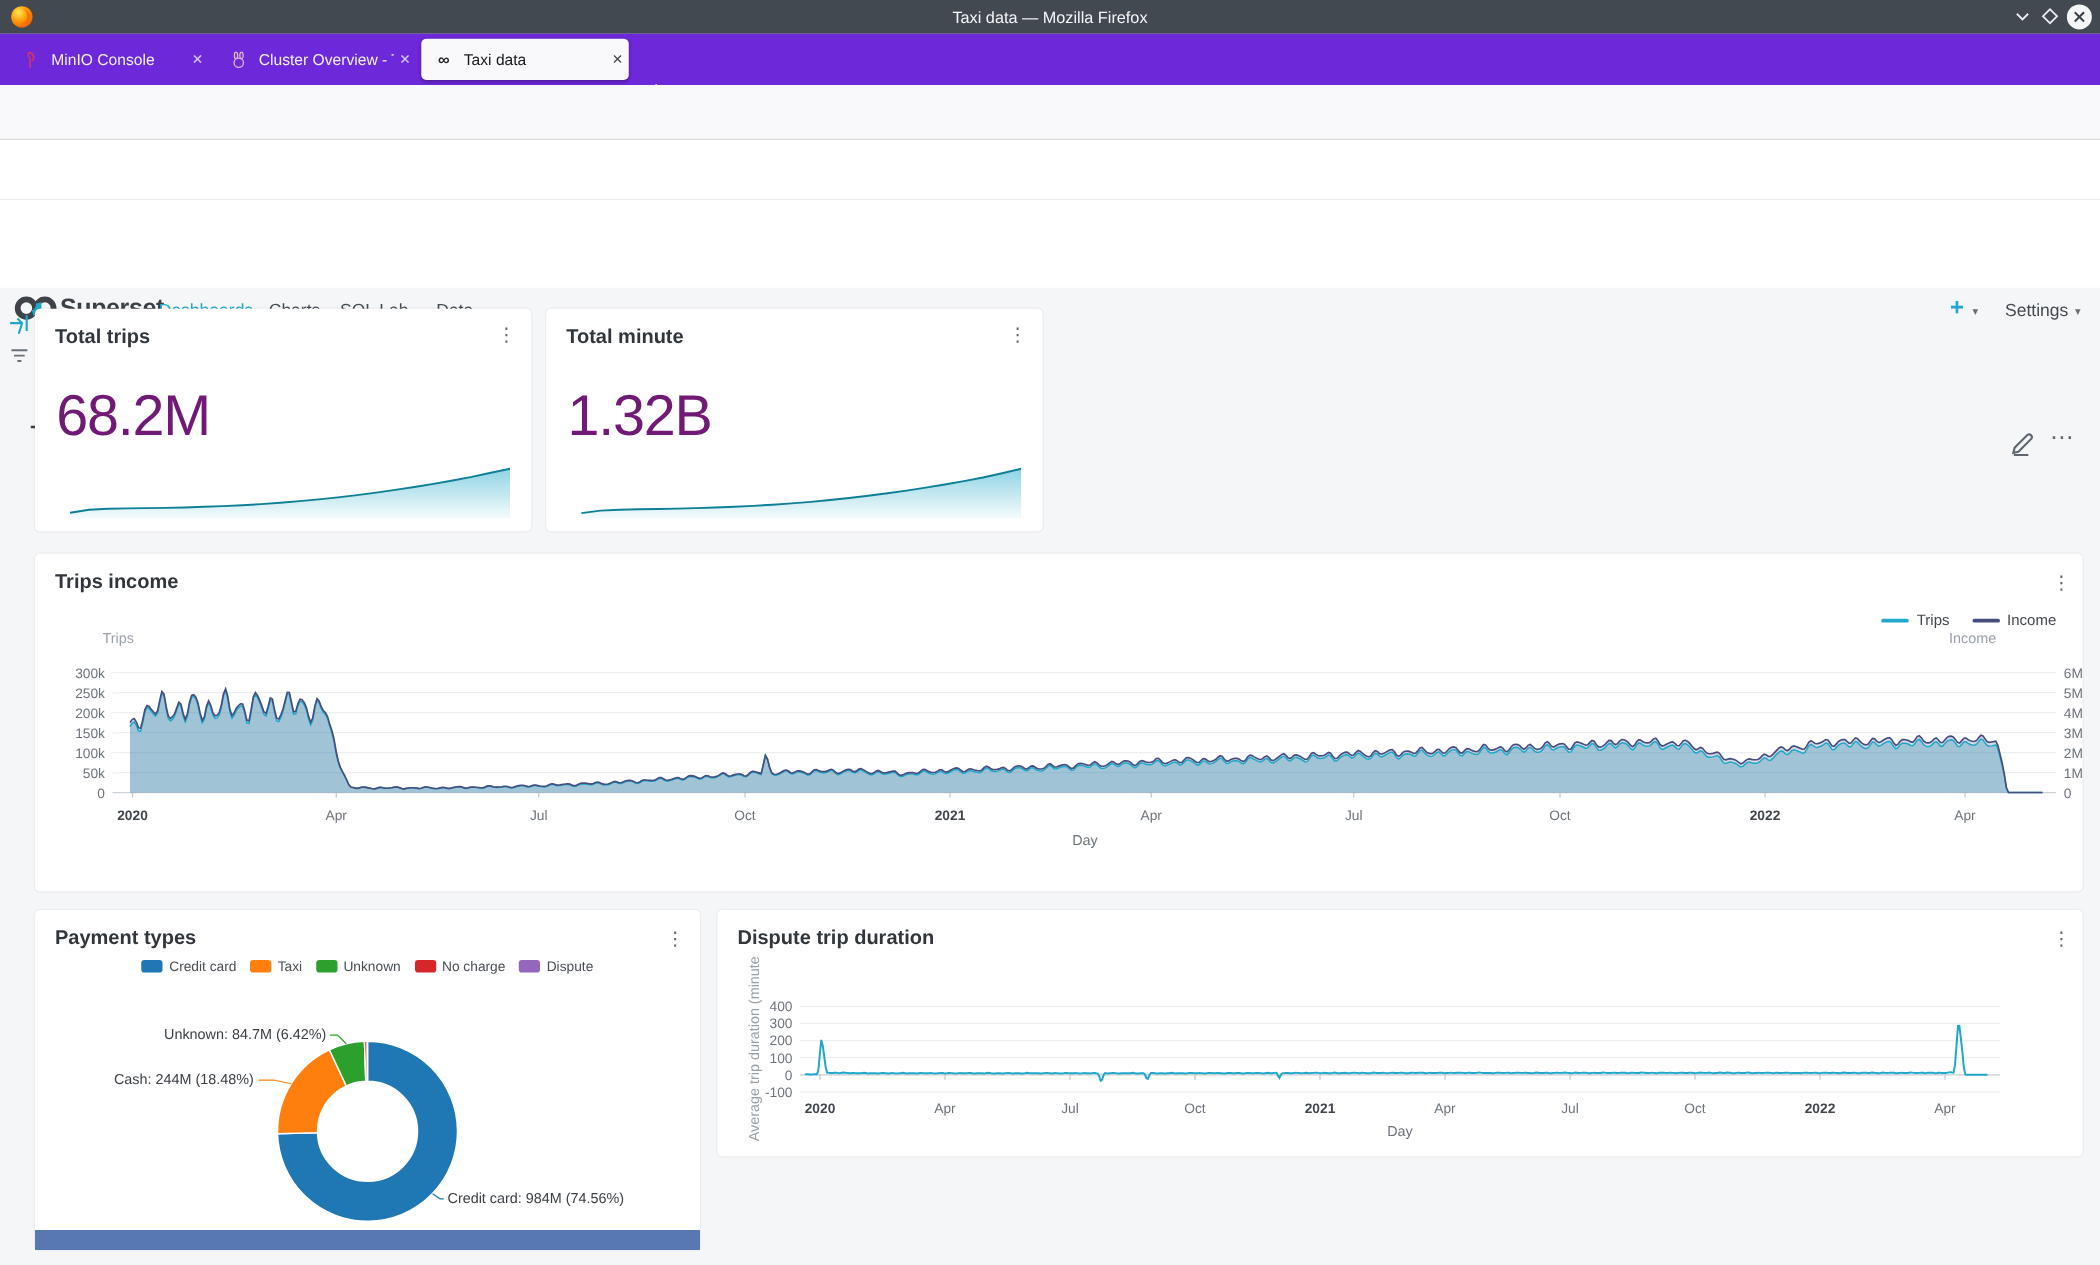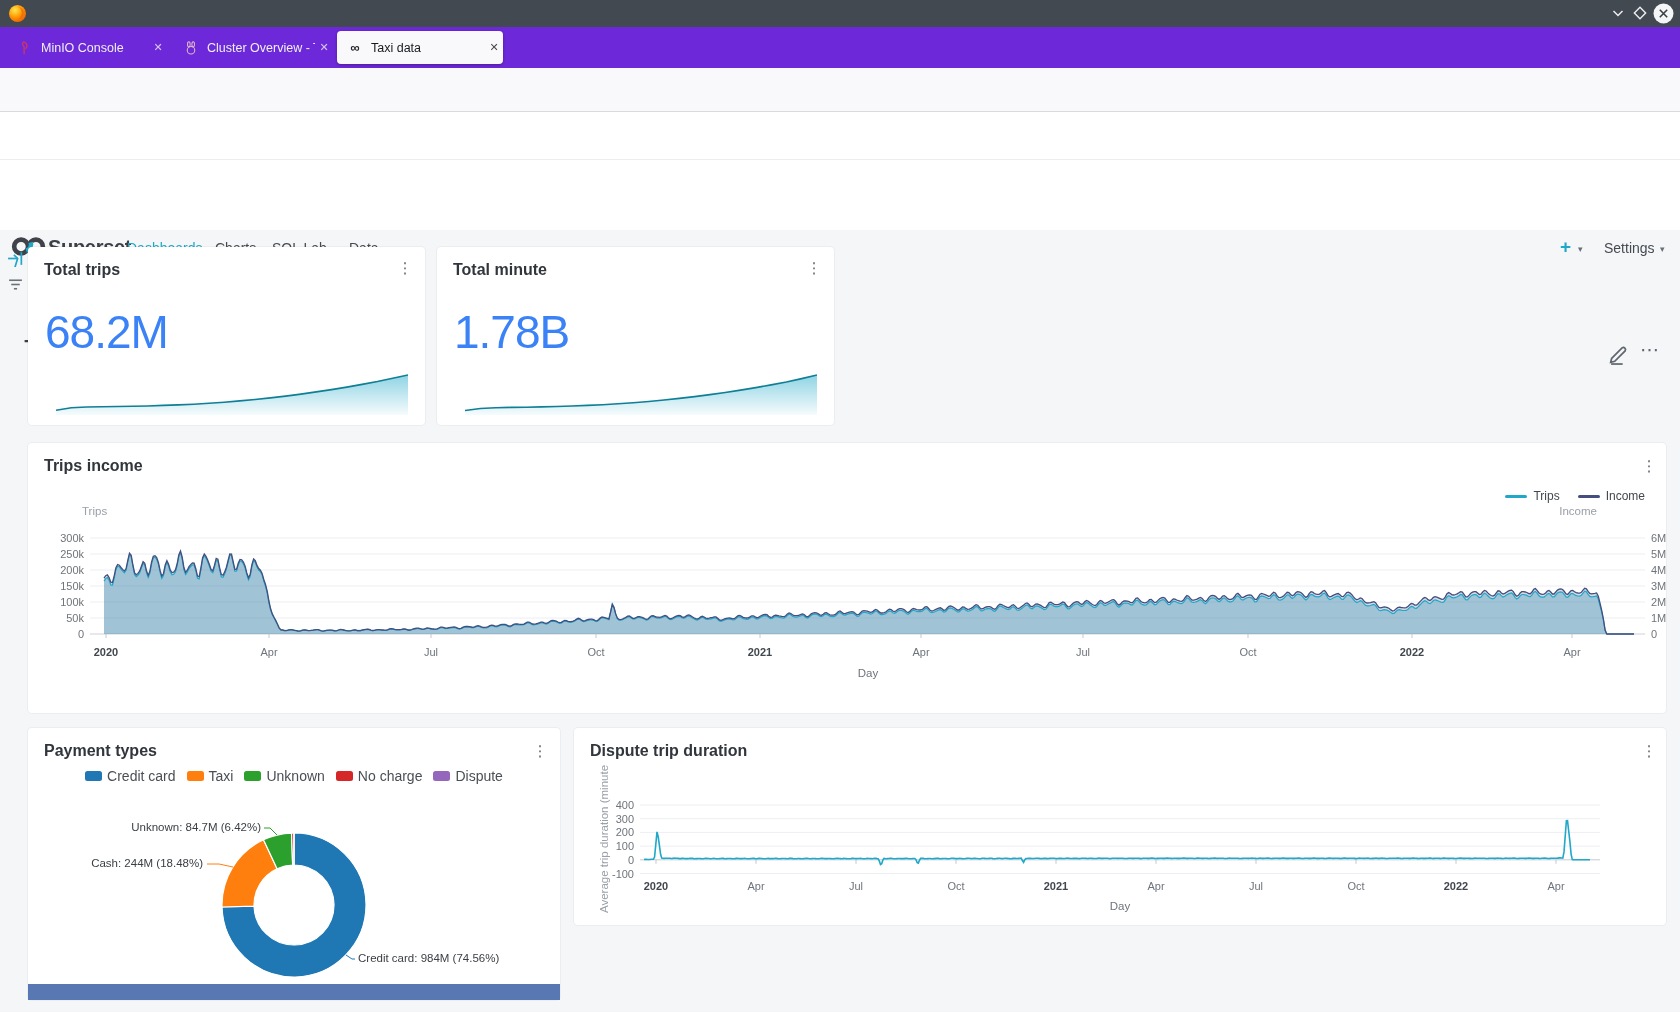--- a/index.html
+++ b/index.html
@@ -34,28 +34,28 @@
   .nav-underline{top:157px;height:3px;background:#20a7c9;}
   
   .titlerow{left:0;top:160px;width:1680px;height:70px;background:#fff;}
   .dashtitle{left:24px;top:175px;font-size:27px;color:#3a3e44;}
   .pill{left:141px;top:188px;border:1px solid #c3c7cc;border-radius:10px;font-size:11.5px;color:#5f6570;padding:2px 10px;}
   .favstar{left:212px;top:184px;font-size:19px;color:#b9bec5;}
   
   .card{background:#fff;border-radius:4px;box-shadow:0 0 0 1px rgba(20,20,40,.04);}
   .cardtitle{left:16px;top:14px;font-size:16px;font-weight:bold;color:#31363c;}
   .kebab{font-size:15px;color:#5f6870;width:18px;text-align:center;cursor:pointer;}
-  .bignum{left:17px;top:58px;font-size:46px;font-weight:500;color:#3b82f6;letter-spacing:-1px;}
+  .bignum{left:17px;top:58px;font-size:46px;font-weight:500;color:#701a75;letter-spacing:-1px;}
   svg{font-family:"Liberation Sans",sans-serif;display:block;}
   .leg-line{width:22px;height:3px;border-radius:2px;margin-right:6px;}
   .leg-item{display:flex;align-items:center;font-size:12px;color:#43484e;}
   .axis-title{font-size:11.5px;color:#9aa0a8;}
   .pieleg{display:flex;align-items:center;justify-content:center;gap:11px;}
   .pieleg .sw{width:17px;height:10px;border-radius:2.5px;margin-right:5px;}
-  .pieleg .pl{display:flex;align-items:center;font-size:14px;color:#4a4f55;}
+  .pieleg .pl{display:flex;align-items:flex-start;font-size:11px;color:#4a4f55;}
   .vlabel{transform:translate(-50%,-50%) rotate(-90deg);white-space:nowrap;}
 </style>
 </head>
 <body>
 
 <div class="screen">
 
   <div class="abs titlebar">
     <span class="abs" style="left:8px;top:4px;width:19px;height:19px;">
       <svg width="19" height="19" viewBox="0 0 20 20">
@@ -63,20 +63,21 @@
         <radialGradient id="fxg" cx="35%" cy="30%" r="80%">
           <stop offset="0%" stop-color="#ffe84d"></stop>
               <stop offset="55%" stop-color="#ff9400"></stop>
               <stop offset="100%" stop-color="#e8590c"></stop>
         </radialGradient>
           </defs>
         <circle cx="10" cy="10" r="9" fill="url(#fxg)"></circle>
         <path d="M10 3c3 1 5 4 4.5 7.5C14 14 11.5 16 9 16c3.5.5 7-2 7.5-6C17 6.5 14 3.5 10 3z" fill="#e8590c" opacity=".55"></path>
       </svg>
     </span>
+    <div class="abs win-title">Taxi data — Mozilla Firefox</div>
     <span class="abs" style="left:1610px;top:5px;width:16px;height:16px;">
       <svg width="16" height="16" viewBox="0 0 16 16">
           <path d="M3.5 6l4.5 4.5L12.5 6" fill="none" stroke="#eceef1" stroke-width="1.5"></path>
         </svg>
     </span>
     <span class="abs" style="left:1632px;top:5px;width:16px;height:16px;">
       <svg width="16" height="16" viewBox="0 0 16 16">
           <rect x="4" y="4" width="8" height="8" transform="rotate(45 8 8)" fill="none" stroke="#eceef1" stroke-width="1.4"></rect>
         </svg>
     </span>
@@ -247,21 +248,21 @@
           </linearGradient>
         </defs>
         <path d="M0.0 39.3L15.3 36.8L30.6 36.0L45.9 35.7L61.2 35.5L76.5 35.3L91.8 35.0L107.1 34.4L122.4 33.9L137.7 33.2L153.0 32.3L168.3 31.2L183.7 29.9L199.0 28.5L214.3 26.9L229.6 25.1L244.9 23.1L260.2 20.9L275.5 18.6L290.8 16.1L306.1 13.4L321.4 10.5L336.7 7.2L352.0 4.0L352 44L0 44Z" fill="url(#g0)"></path>
         <path d="M0.0 39.3L15.3 36.8L30.6 36.0L45.9 35.7L61.2 35.5L76.5 35.3L91.8 35.0L107.1 34.4L122.4 33.9L137.7 33.2L153.0 32.3L168.3 31.2L183.7 29.9L199.0 28.5L214.3 26.9L229.6 25.1L244.9 23.1L260.2 20.9L275.5 18.6L290.8 16.1L306.1 13.4L321.4 10.5L336.7 7.2L352.0 4.0" fill="none" stroke="#0e7f95" stroke-width="1.6"></path>
       </svg>
   </div>
 
   <div class="abs card" style="left:437px;top:247px;width:397px;height:178px;">
     <span class="abs cardtitle">Total minute</span>
     <span class="abs kebab" style="left:368px;top:12px;">⋮</span>
-    <span class="abs bignum">1.78B</span>
+    <span class="abs bignum">1.32B</span>
     <svg id="spark1" class="abs" style="left:28px;top:124px;" width="352" height="44">
         <defs>
           <linearGradient id="g1" x1="0" y1="0" x2="0" y2="1">
             <stop offset="0%" stop-color="#1FA8C9" stop-opacity="0.5"></stop>
             <stop offset="100%" stop-color="#1FA8C9" stop-opacity="0.04"></stop>
           </linearGradient>
         </defs>
         <path d="M0.0 39.5L15.3 37.5L30.6 36.8L45.9 36.4L61.2 36.2L76.5 35.9L91.8 35.5L107.1 35.0L122.4 34.4L137.7 33.7L153.0 32.8L168.3 31.7L183.7 30.5L199.0 29.0L214.3 27.4L229.6 25.6L244.9 23.6L260.2 21.5L275.5 19.1L290.8 16.6L306.1 13.9L321.4 11.0L336.7 7.6L352.0 4.0L352 44L0 44Z" fill="url(#g1)"></path>
         <path d="M0.0 39.5L15.3 37.5L30.6 36.8L45.9 36.4L61.2 36.2L76.5 35.9L91.8 35.5L107.1 35.0L122.4 34.4L137.7 33.7L153.0 32.8L168.3 31.7L183.7 30.5L199.0 29.0L214.3 27.4L229.6 25.6L244.9 23.6L260.2 21.5L275.5 19.1L290.8 16.6L306.1 13.9L321.4 11.0L336.7 7.6L352.0 4.0" fill="none" stroke="#0e7f95" stroke-width="1.6"></path>
       </svg>

